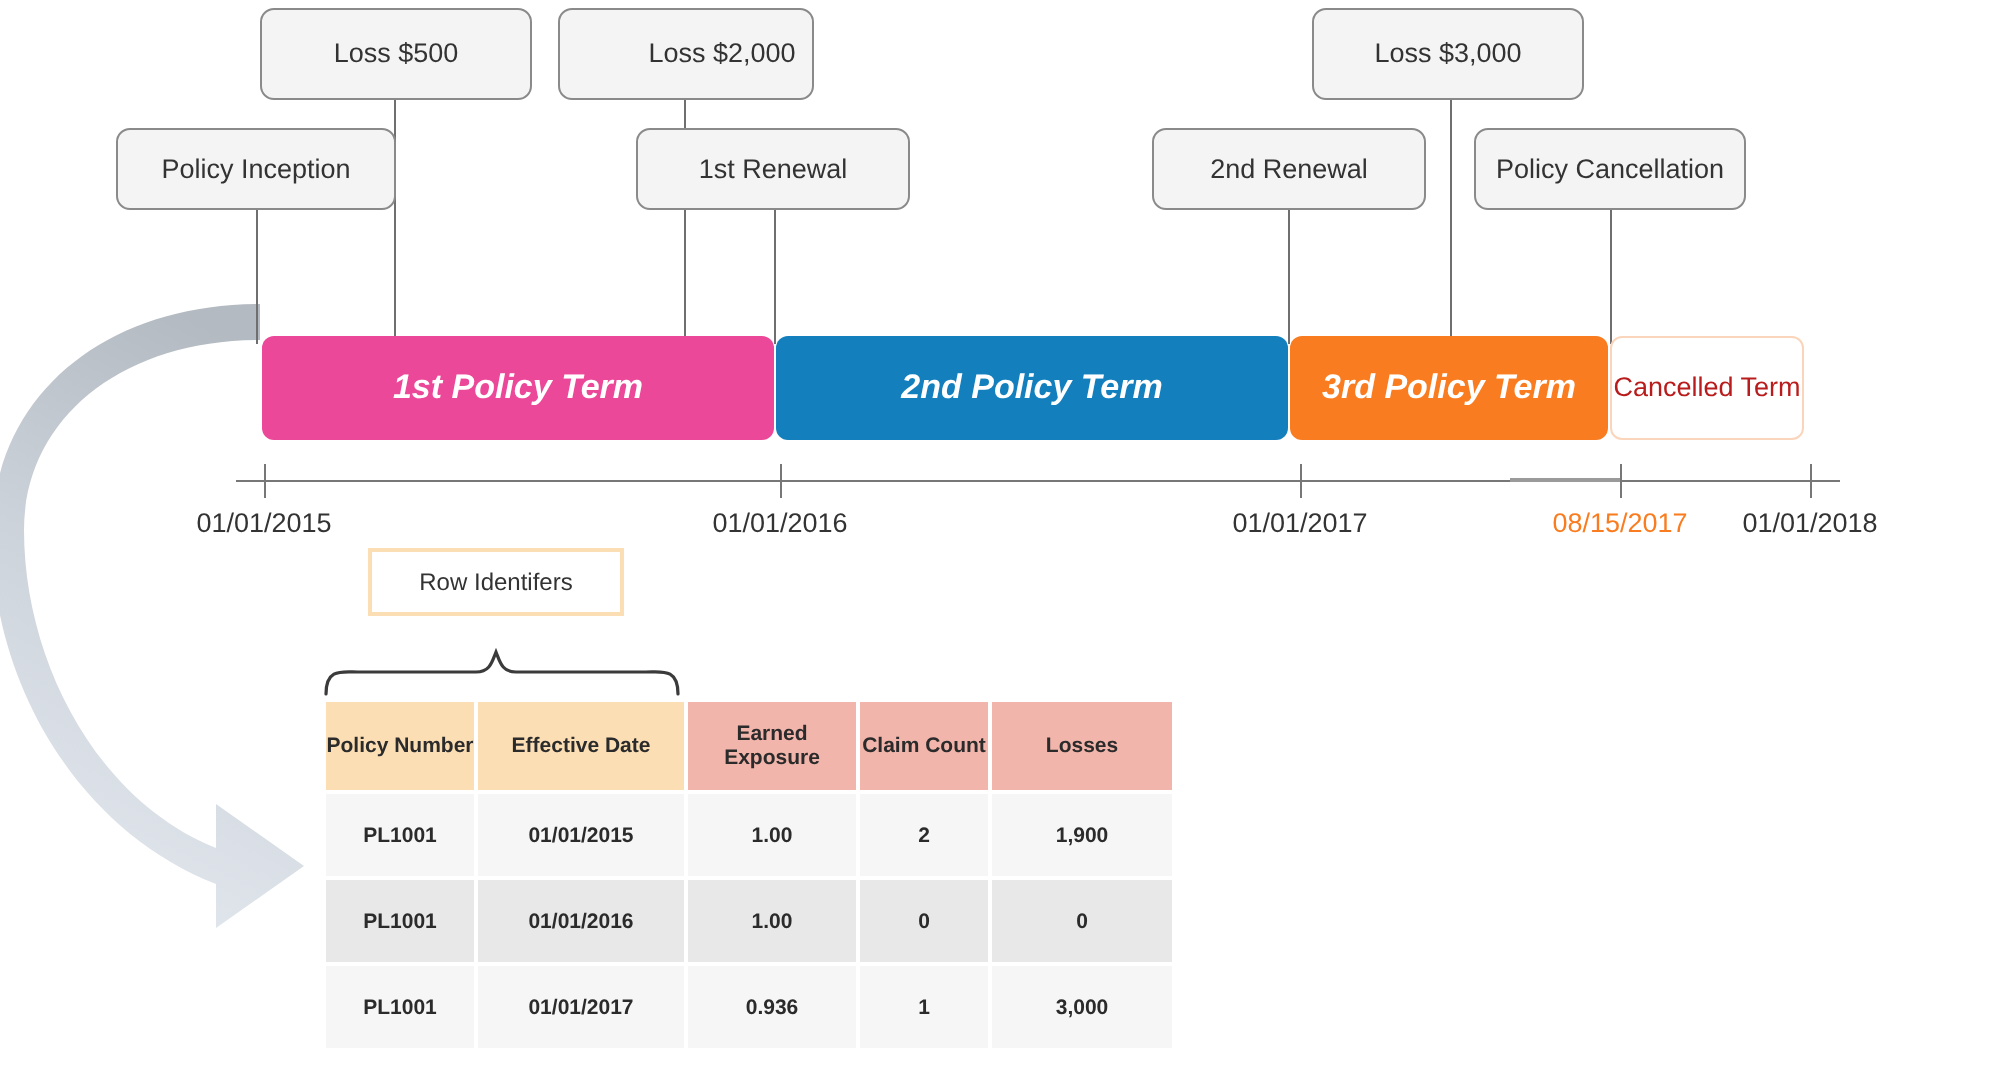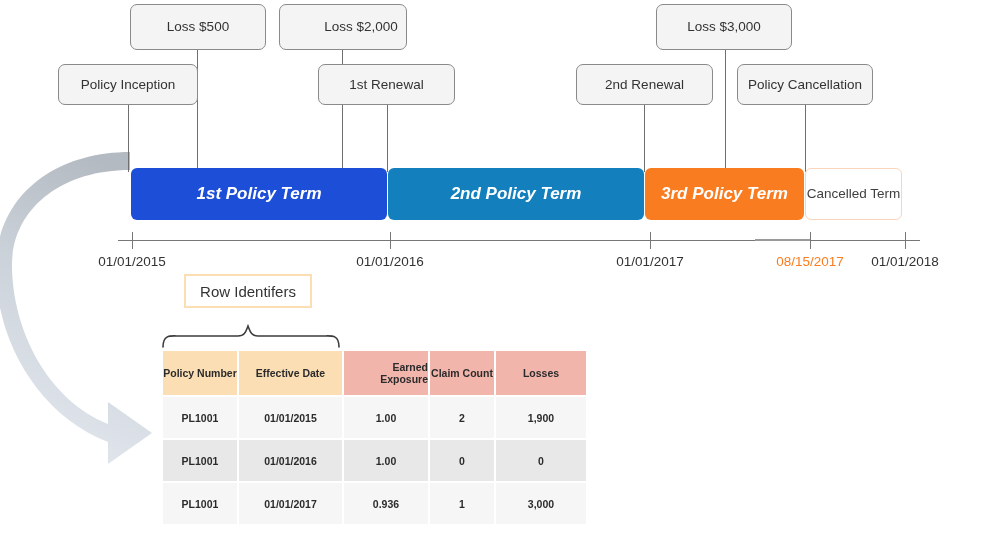--- a/index.html
+++ b/index.html
@@ -50,21 +50,21 @@
     font-weight:bold;
     font-style:italic;
     color:#ffffff;
     z-index:5;
     white-space:nowrap;
   }
   .bar.cancelled{
     font-style:normal;
     font-weight:normal;
     font-size:13.5px;
-    color:#404040;
+    color:#b91c1c;
     line-height:1.2;
     text-align:center;
     white-space:normal;
   }
 
   
   .axis-line{
     position:absolute;
     height:1px;
     background:#777777;
@@ -89,21 +89,21 @@
   }
   .tlabel.accent{color:#f97d20;}
 
   
   .tag{
     position:absolute;
     box-sizing:border-box;
     background:#ffffff;
     border:2px solid #fbdeb4;
     color:#333333;
-    font-size:15px;
+    font-size:12px;
     display:flex;align-items:center;justify-content:center;
     z-index:6;
   }
 
   
   .tbl{
     position:absolute;
     border-collapse:separate;
     border-spacing:2px;
     z-index:5;
@@ -186,21 +186,21 @@
       </div>
       <div class="cbox" style="left: 576px; top: 64px; width: 137px; height: 41px;">
         <span>2nd Renewal</span>
       </div>
       <div class="cbox" style="left: 737px; top: 64px; width: 136px; height: 41px;">
         <span>Policy Cancellation</span>
       </div>
     </div>
 
   <div class="terms">
-      <div class="bar" style="left: 131px; top: 168px; width: 256px; background: #1d4ed8;">
+      <div class="bar" style="left: 131px; top: 168px; width: 256px; background: #ec4899;">
         <span>1st Policy Term</span>
       </div>
       <div class="bar" style="left: 388px; top: 168px; width: 256px; background: rgb(19, 128, 189);">
         <span>2nd Policy Term</span>
       </div>
       <div class="bar" style="left: 645px; top: 168px; width: 159px; background: rgb(249, 125, 32);">
         <span>3rd Policy Term</span>
       </div>
       <div class="bar cancelled" style="left: 805px; top: 168px; width: 97px; background: rgb(255, 255, 255); border: 1.5px solid rgb(251, 213, 187);">
         <span>Cancelled Term</span>
@@ -228,21 +228,21 @@
 
   <svg class="overlay overlay-top">
     <path id="bracePath" fill="none" stroke="#3b3b3b" stroke-width="1.6" stroke-linecap="round" d="M 163 347 C 163 334, 171 336, 179 336 L 238 336 C 245 336, 246 331, 248 326 C 250 331, 251 336, 258 336 L 323 336 C 331 336, 339 334, 339 347"></path>
   </svg>
 
   <table class="tbl" style="left: 161px; top: 349px;">
     <thead>
       <tr>
           <th class="th-id" style="width: 74px; min-width: 74px;">Policy Number</th>
           <th class="th-id" style="width: 103px; min-width: 103px;">Effective Date</th>
-          <th class="th-metric" style="width: 84px; min-width: 84px; text-align: right;">Earned Exposure</th>
+          <th class="th-metric" style="width: 84px; min-width: 84px;">Earned Exposure</th>
           <th class="th-metric" style="width: 64px; min-width: 64px;">Claim Count</th>
           <th class="th-metric" style="width: 90px; min-width: 90px;">Losses</th>
         </tr>
     </thead>
     <tbody>
         <tr>
           <td class="cell-odd" style="width: 74px;">PL1001</td>
           <td class="cell-odd" style="width: 103px;">01/01/2015</td>
           <td class="cell-odd" style="width: 84px;">1.00</td>
           <td class="cell-odd" style="width: 64px;">2</td>

